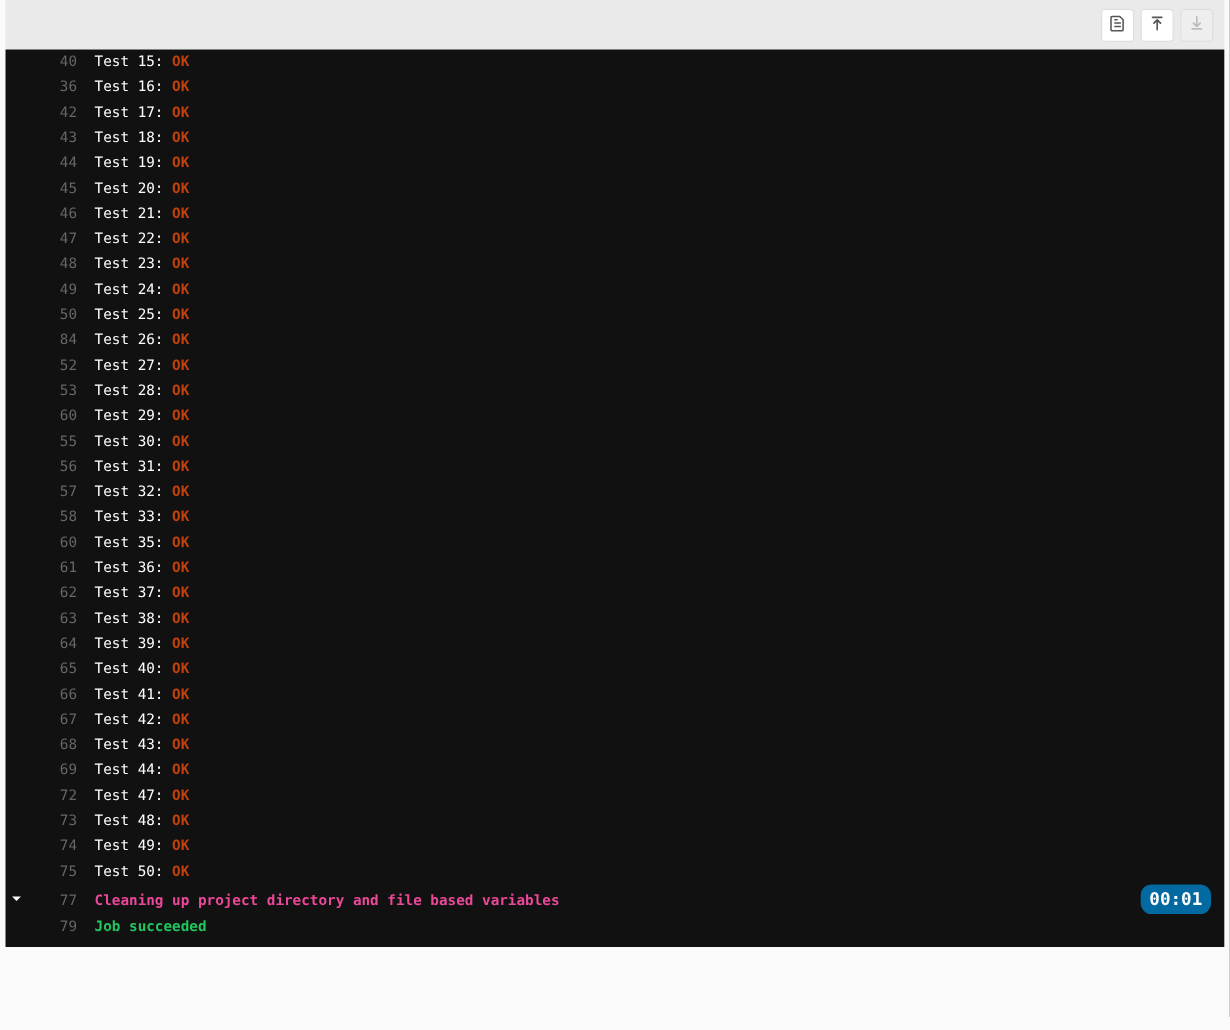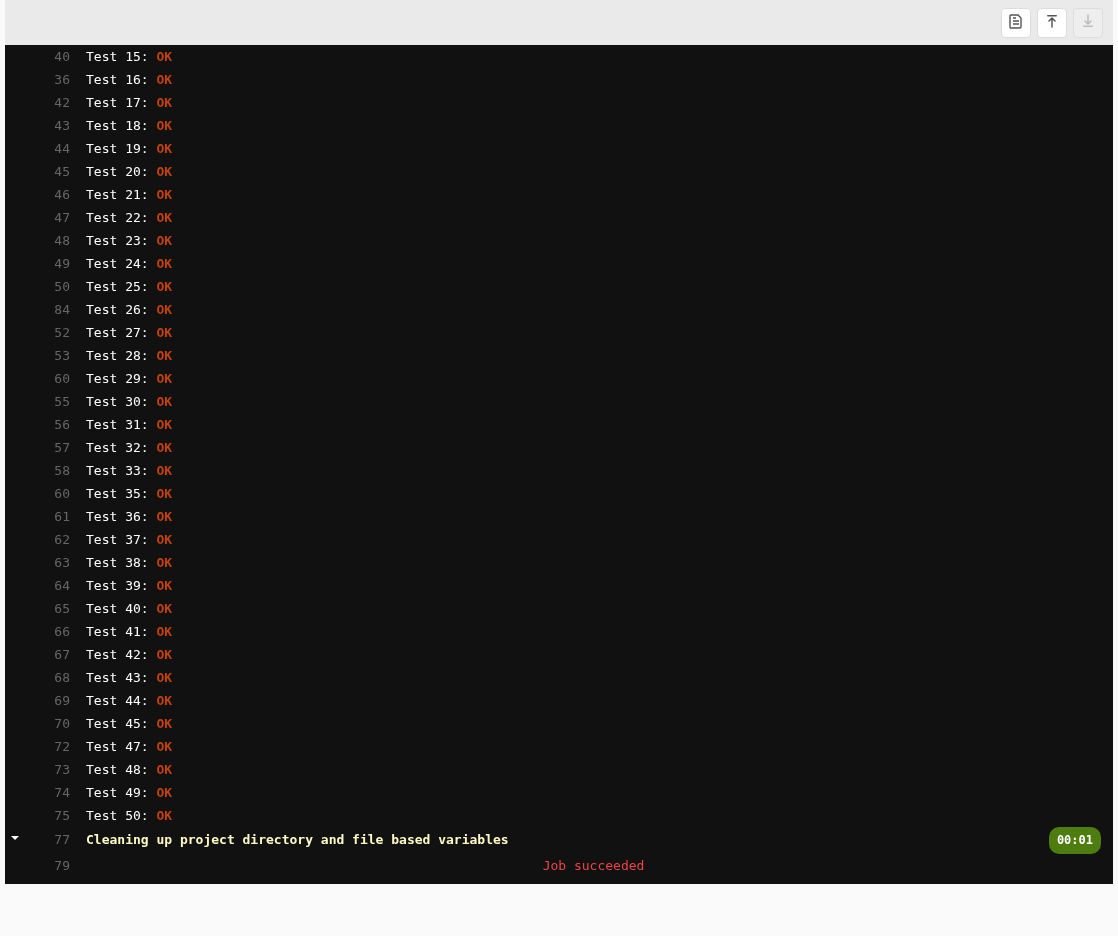--- a/index.html
+++ b/index.html
@@ -64,28 +64,28 @@
       flex-shrink: 0;
       padding-right: 0px;
       user-select: none;
     }
     .content {
       padding-left: 16px;
       white-space: pre;
       flex: 1;
     }
     .ok { color: #c2410c; font-weight: bold; }
-    .cyan { color: #fef9c3; font-weight: bold; }
-    .green-bold { color: #ef4444; font-weight: normal; text-align: center; }
+    .cyan { color: #ec4899; font-weight: bold; }
+    .green-bold { color: #22c55e; font-weight: bold; }
     .duration-badge {
-      background: #4d7c0f;
+      background: #0369a1;
       color: #fff;
       padding: 2px 8px;
       border-radius: 10px;
-      font-size: 12px;
+      font-size: 16px;
       font-weight: bold;
       margin-left: auto;
     }
   </style>
 </head>
 <body>
 
 <div class="toolbar">
   <button class="toolbar-btn" title="Show complete raw log">
     <span>
@@ -254,25 +254,20 @@
       <span class="lineno">68</span>
       <span class="content"><span>Test 43: </span><span class="ok">OK</span></span>
     </div>
     <div class="log-line">
       <span class="chevron"></span>
       <span class="lineno">69</span>
       <span class="content"><span>Test 44: </span><span class="ok">OK</span></span>
     </div>
     <div class="log-line">
       <span class="chevron"></span>
-      <span class="lineno">70</span>
-      <span class="content"><span>Test 45: </span><span class="ok">OK</span></span>
-    </div>
-    <div class="log-line">
-      <span class="chevron"></span>
       <span class="lineno">72</span>
       <span class="content"><span>Test 47: </span><span class="ok">OK</span></span>
     </div>
     <div class="log-line">
       <span class="chevron"></span>
       <span class="lineno">73</span>
       <span class="content"><span>Test 48: </span><span class="ok">OK</span></span>
     </div>
     <div class="log-line">
       <span class="chevron"></span>

